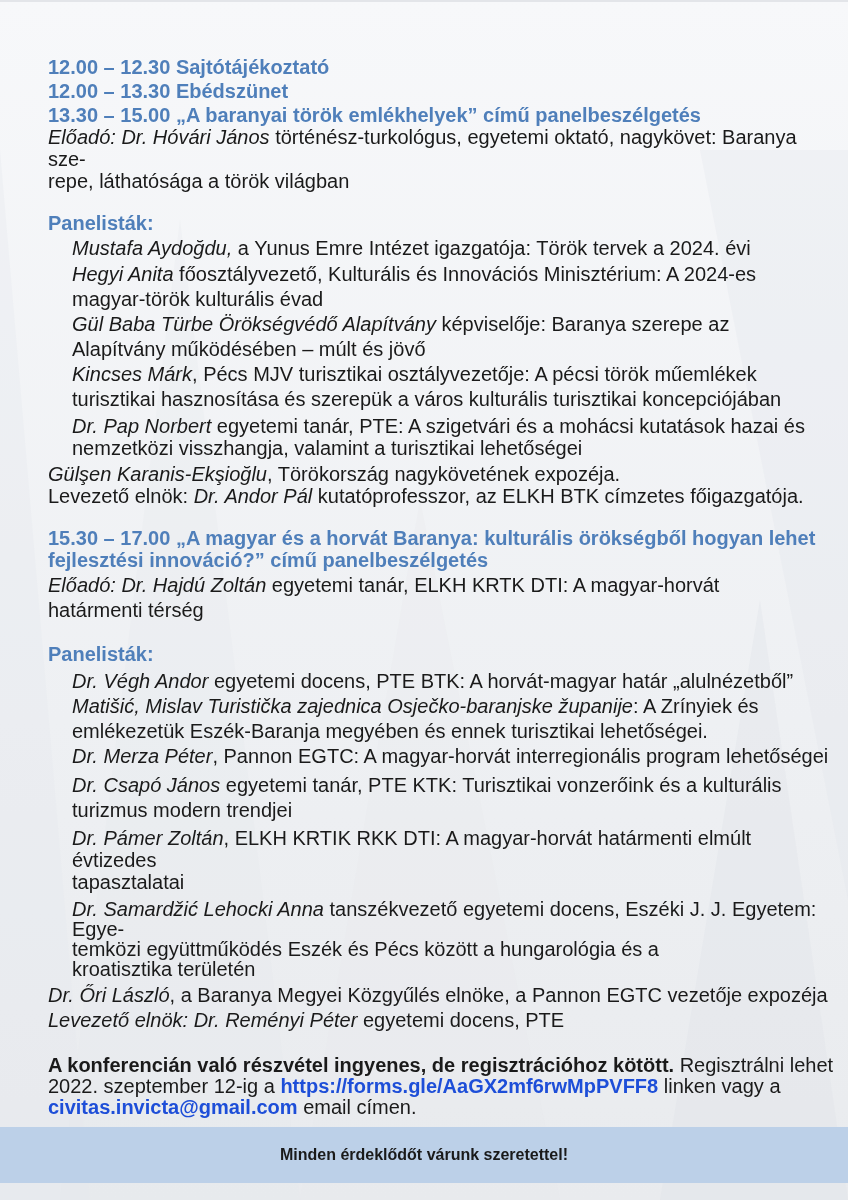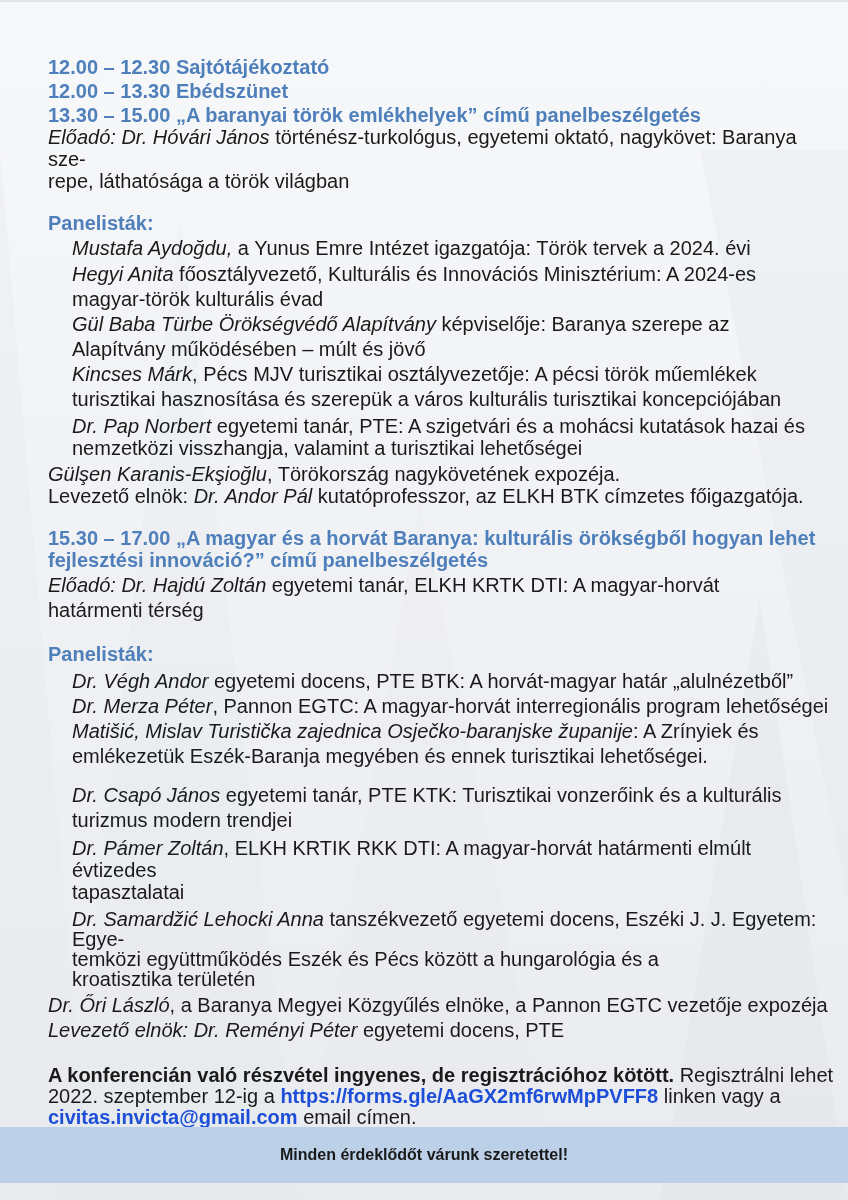--- a/index.html
+++ b/index.html
@@ -53,23 +53,23 @@
   </div>
   <p class="p" style="margin-top:4px"><span class="it">Gülşen Karanis-Ekşioğlu</span><span>, Törökország nagykövetének expozéja.</span></p>
   <p class="p"><span>Levezető elnök: </span><span class="it">Dr. Andor Pál</span><span> kutatóprofesszor, az ELKH BTK címzetes főigazgatója.</span></p>
 
   <p class="h blue" style="margin-top:20px"><span>15.30 – 17.00  „A magyar és a horvát Baranya: kulturális örökségből hogyan lehet</span><br><span>fejlesztési innováció?” című panelbeszélgetés</span></p>
   <p class="p" style="line-height:25px;margin-top:2px"><span class="it">Előadó: Dr. Hajdú Zoltán</span><span> egyetemi tanár, ELKH KRTK DTI: A magyar-horvát</span><br><span>határmenti térség</span></p>
 
   <p class="h blue" style="margin-top:20px">Panelisták:</p>
   <div class="indent" style="margin-top:4px">
     <p class="p" style="line-height:25px"><span class="it">Dr. Végh Andor</span><span> egyetemi docens, PTE BTK: A horvát-magyar határ „alulnézetből”</span></p>
+    <p class="p" style="line-height:25px"><span class="it">Matišić, Mislav Turistička zajednica Osječko-baranjske županije</span><span>: A Zrínyiek és</span><br><span>emlékezetük Eszék-Baranja megyében és ennek turisztikai lehetőségei.</span></p>
     <p class="p" style="line-height:25px"><span class="it">Dr. Merza Péter</span><span>, Pannon EGTC: A magyar-horvát interregionális program lehetőségei</span></p>
-    <p class="p" style="line-height:25px"><span class="it">Matišić, Mislav Turistička zajednica Osječko-baranjske županije</span><span>: A Zrínyiek és</span><br><span>emlékezetük Eszék-Baranja megyében és ennek turisztikai lehetőségei.</span></p>
-    <p class="p" style="line-height:25px;margin-top:14px"><span class="it">Dr. Csapó János</span><span> egyetemi tanár, PTE KTK: Turisztikai vonzerőink és a kulturális</span><br><span>turizmus modern trendjei</span></p>
+    <p class="p" style="line-height:25px;margin-top:4px"><span class="it">Dr. Csapó János</span><span> egyetemi tanár, PTE KTK: Turisztikai vonzerőink és a kulturális</span><br><span>turizmus modern trendjei</span></p>
     <p class="p" style="line-height:22px;margin-top:4px"><span class="it">Dr. Pámer Zoltán</span><span>, ELKH KRTIK RKK DTI: A magyar-horvát határmenti elmúlt évtizedes</span><br><span>tapasztalatai</span></p>
     <p class="p" style="line-height:20px;margin-top:6px"><span class="it">Dr. Samardžić Lehocki Anna</span><span> tanszékvezető egyetemi docens, Eszéki J. J. Egyetem: Egye-</span><br><span>temközi együttműködés Eszék és Pécs között a hungarológia és a</span><br><span>kroatisztika területén</span></p>
   </div>
   <p class="p" style="line-height:25px;margin-top:4px"><span class="it">Dr. Őri László</span><span>, a Baranya Megyei Közgyűlés elnöke, a Pannon EGTC vezetője expozéja</span></p>
   <p class="p" style="line-height:25px"><span class="it">Levezető elnök: Dr. Reményi Péter</span><span> egyetemi docens, PTE</span></p>
 
   <p class="p" style="margin-top:22px;line-height:21px">
     <span class="b">A konferencián való részvétel ingyenes, de regisztrációhoz kötött.</span><span> Regisztrálni lehet</span><br>
     <span>2022. szeptember 12-ig a </span><span class="link">https://forms.gle/AaGX2mf6rwMpPVFF8</span><span> linken vagy a</span><br>
     <span class="link">civitas.invicta@gmail.com</span><span> email címen.</span>

